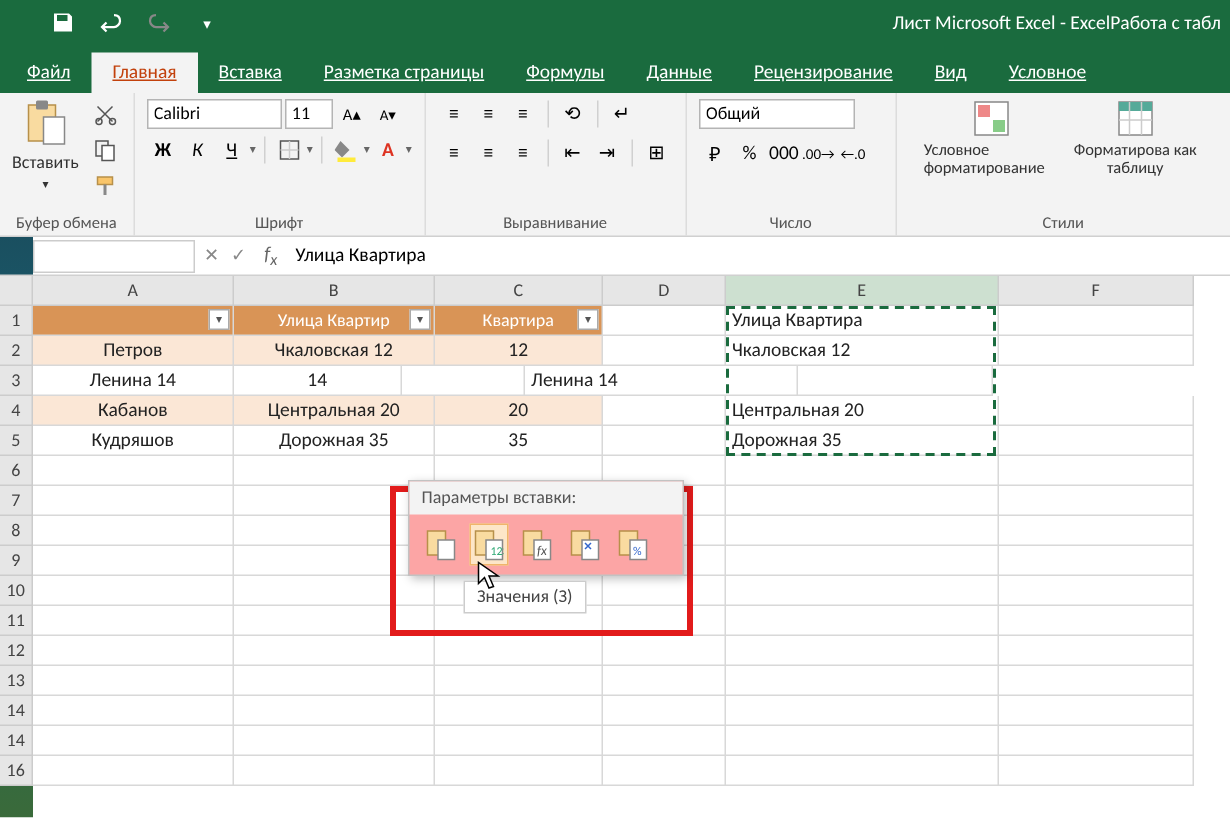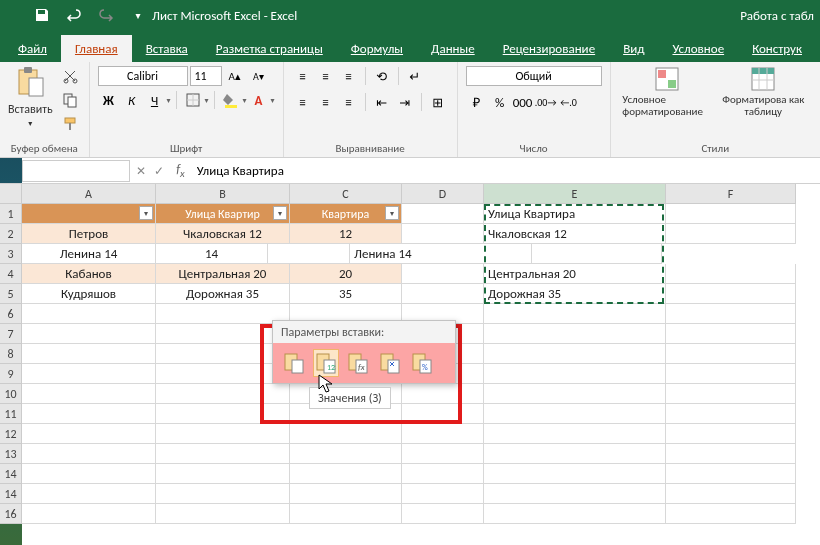--- a/index.html
+++ b/index.html
@@ -2,39 +2,39 @@
 <html><head>
 <meta charset="utf-8">
 <style>
 * { margin: 0; padding: 0; box-sizing: border-box; font-family: "Segoe UI", Calibri, Arial, sans-serif; }
 body { width: 820px; height: 545px; background: #fff; overflow: hidden; position: relative; font-size: 12px; }
 
 
 .titlebar { background: #1a6b3e; height: 30px; display: flex; align-items: center; color: #fff; }
 .qat { display: flex; align-items: center; gap: 4px; padding-left: 28px; }
 .qat-btn { width: 28px; height: 24px; display: flex; align-items: center; justify-content: center; cursor: pointer; }
-.title-text { flex: 1; text-align: left; font-size: 13px; color: #fff; }
+.title-text { flex: 1; text-align: right; font-size: 13px; color: #fff; }
 .title-right { padding-right: 6px; font-size: 13px; color: #fff; }
 
 
 .ribbon-tabs { background: #1a6b3e; height: 32px; display: flex; align-items: flex-end; color: #fff; padding-left: 4px; padding-right: 4px; }
 .tab { padding: 6px 14px; font-size: 13px; cursor: pointer; text-decoration: underline; }
 .tab.active { background: #f3f3f3; color: #c2410c; }
 .ribbon-tabs .spacer { flex: 1; }
 
 
 .ribbon { background: #f3f3f3; border-bottom: 1px solid #d0d0d0; height: 96px; display: flex; }
 .group { border-right: 1px solid #dcdcdc; padding: 4px 8px 2px 8px; display: flex; flex-direction: column; align-items: center; justify-content: space-between; }
 .group-label { font-size: 11px; color: #555; text-align: center; padding-top: 2px; }
 .group-body { display: flex; align-items: flex-start; gap: 6px; }
 .vbtn { display: flex; flex-direction: column; align-items: center; gap: 2px; cursor: pointer; font-size: 12px; color: #333; }
 .smallbtn { width: 22px; height: 20px; display: flex; align-items: center; justify-content: center; cursor: pointer; font-size: 13px; }
 .fontrow { display: flex; align-items: center; gap: 2px; margin-bottom: 4px; }
 .fontsel { border: 1px solid #b4b4b4; background: #fff; height: 20px; font-size: 12px; padding: 0 4px; }
-.fontname { width: 90px; text-align: center; }
+.fontname { width: 90px; }
 .fontsize { width: 32px; }
 .rowbtns { display: flex; align-items: center; gap: 1px; }
 .sep { width: 1px; height: 18px; background: #d0d0d0; margin: 0 4px; }
 
 
 .fbar { height: 26px; border-bottom: 1px solid #d0d0d0; display: flex; align-items: center; }
 .namebox { width: 108px; height: 22px; border: 1px solid #ccc; margin: 0 6px 0 22px; background: #fff; padding: 0 4px; }
 .fx-btns { display: flex; align-items: center; gap: 8px; color: #888; padding-right: 6px; }
 .fx-label { font-style: italic; color: #666; font-size: 13px; padding: 0 6px; }
 .fbar-input { flex: 1; height: 22px; border: none; background: #fff; padding: 0 6px; font-size: 13px; }
@@ -112,21 +112,20 @@
   <div class="tab">Файл</div>
   <div class="tab active">Главная</div>
   <div class="tab">Вставка</div>
   <div class="tab">Разметка страницы</div>
   <div class="tab">Формулы</div>
   <div class="tab">Данные</div>
   <div class="tab">Рецензирование</div>
   <div class="tab">Вид</div>
   <div class="tab">Условное</div>
   <div class="spacer"></div>
-  <div class="tab">Конструк</div>
 </div>
 
 <div class="ribbon">
 
   <div class="group">
     <div class="group-body">
       <div class="vbtn">
         <svg width="30" height="34" viewBox="0 0 30 34">
             <rect x="4" y="4" width="18" height="24" fill="#f9dba0" stroke="#b7904a"></rect>
             <rect x="9" y="1" width="8" height="6" rx="1" fill="#888"></rect>
@@ -218,21 +217,21 @@
         <div class="smallbtn">⇥</div>
         <div class="sep"></div>
         <div class="smallbtn">⊞</div>
       </div>
     </div>
     <div class="group-label">Выравнивание</div>
   </div>
 
   <div class="group" style="min-width:140px">
     <div style="display:flex;flex-direction:column;gap:6px;width:100%">
-      <input class="fontsel" style="width: 136px; text-align: center;" value="Общий">
+      <input class="fontsel" style="width: 104px;" value="Общий">
       <div class="rowbtns">
         <div class="smallbtn">₽</div>
         <div class="smallbtn">%</div>
         <div class="smallbtn">000</div>
         <div class="smallbtn" style="font-size:10px">.00→</div>
         <div class="smallbtn" style="font-size:10px">←.0</div>
       </div>
     </div>
     <div class="group-label">Число</div>
   </div>

